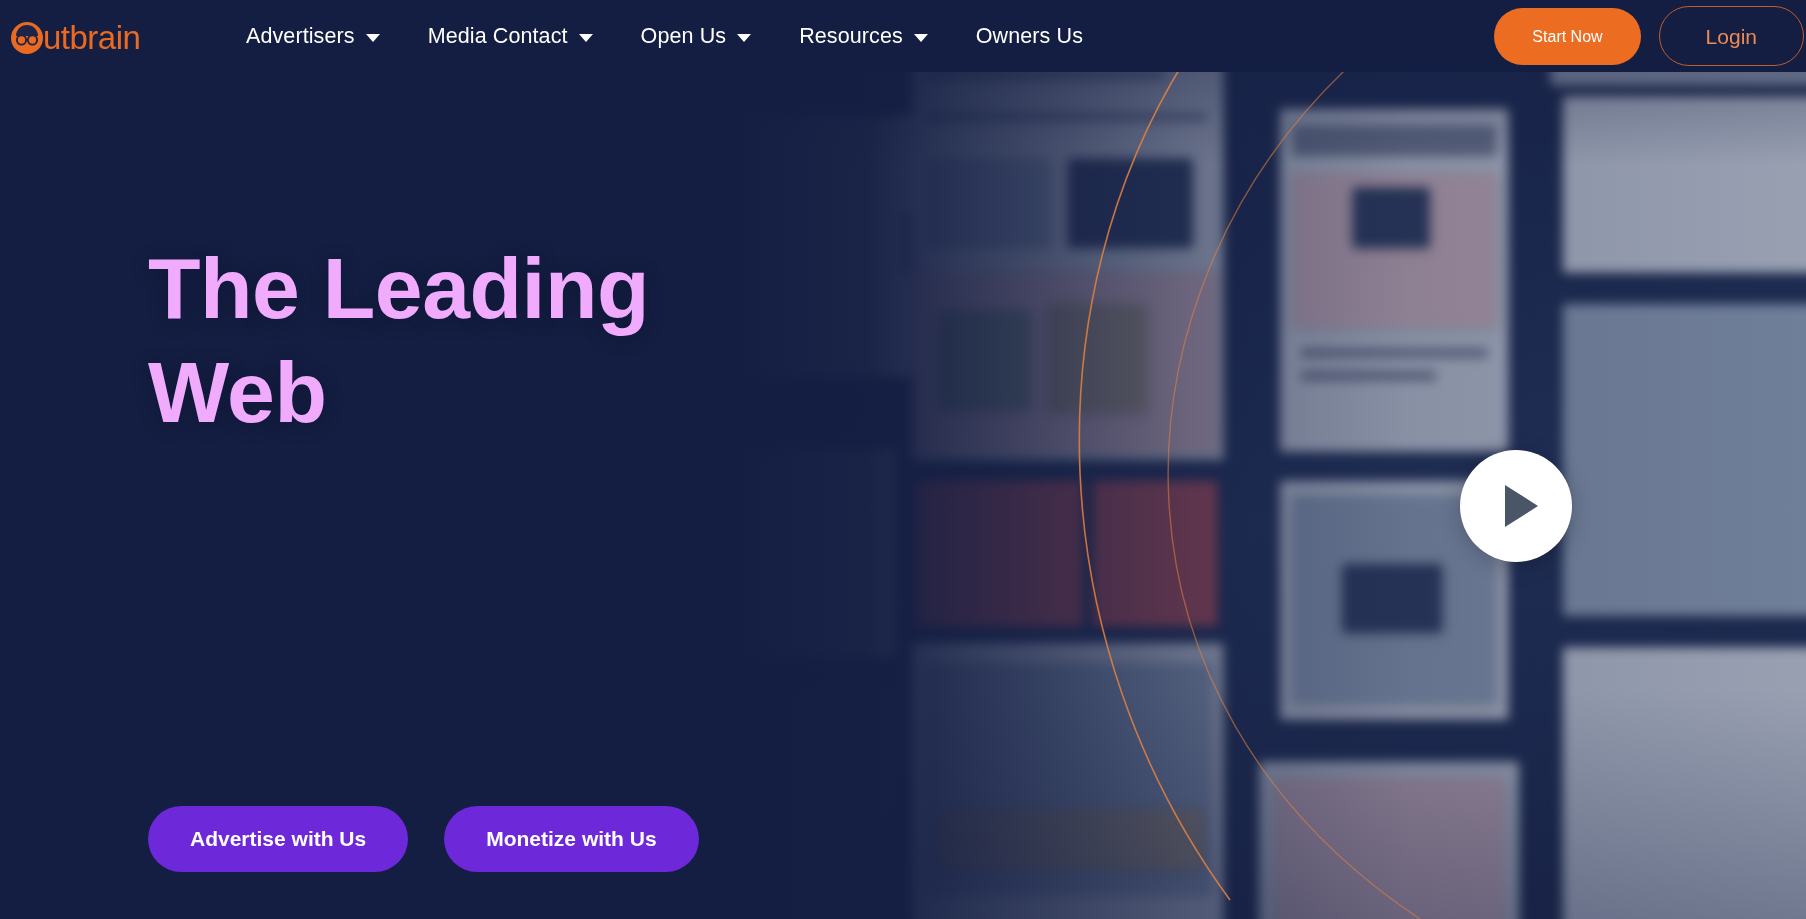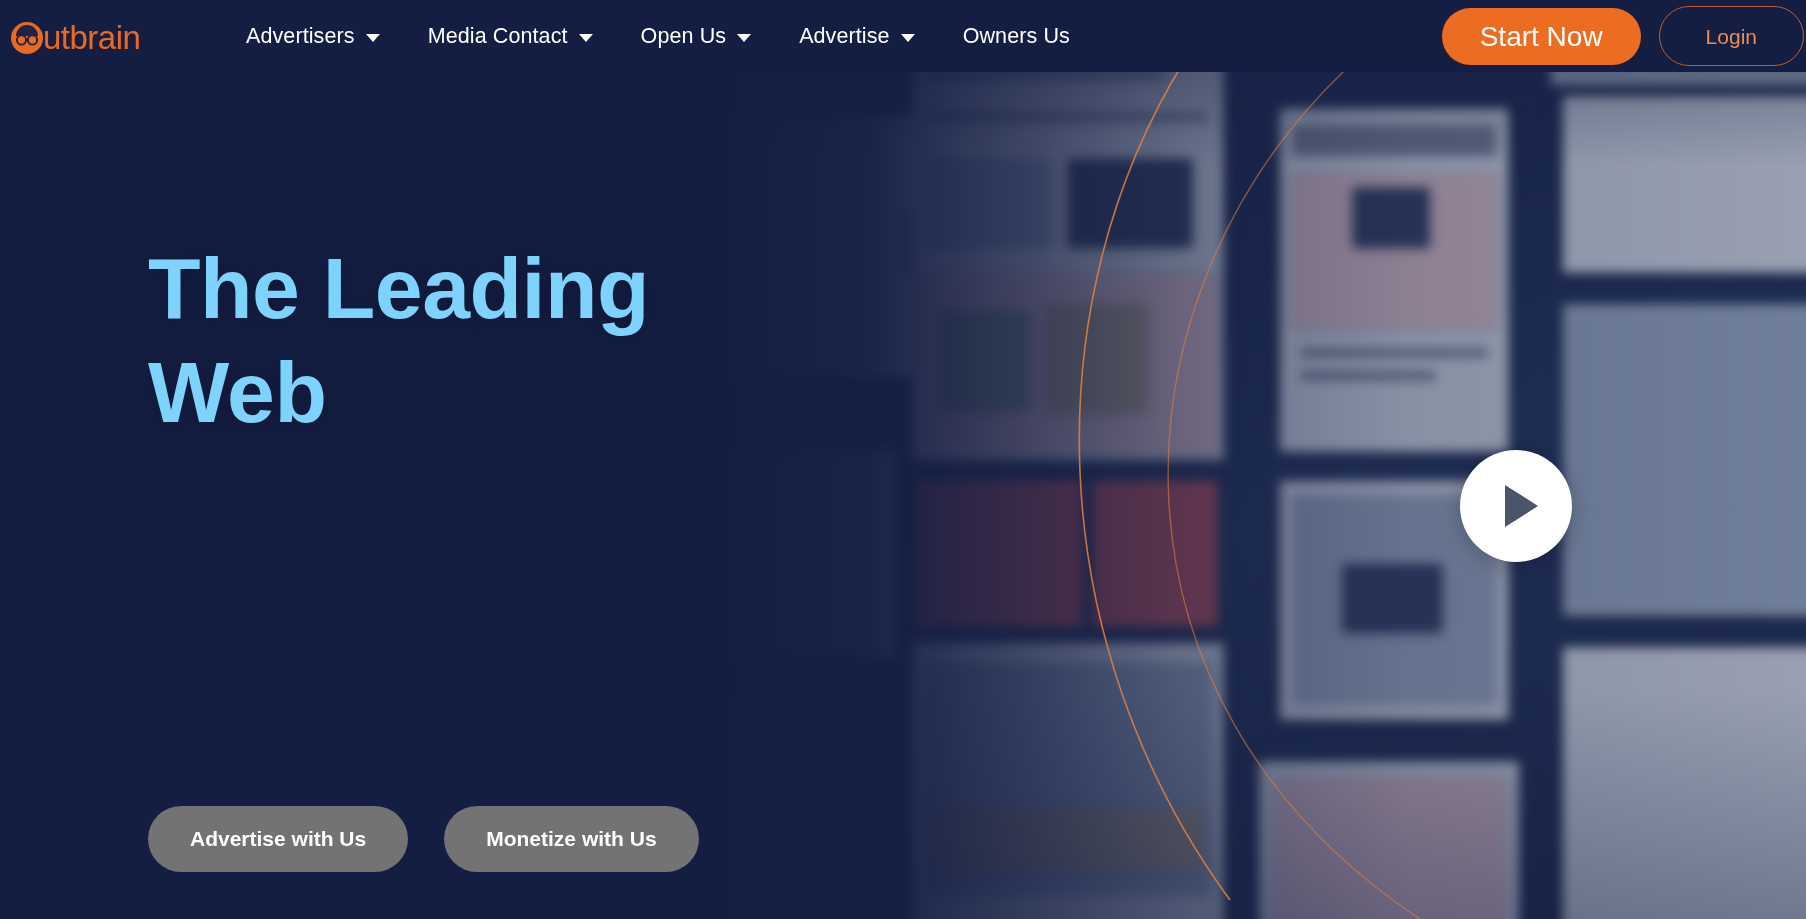--- a/index.html
+++ b/index.html
@@ -155,21 +155,21 @@
   .header-actions {
     display: flex;
     align-items: center;
     gap: 18px;
     margin-right: 12px;
   }
 
   .btn-start {
     background: #EC6C21;
     color: #ffffff;
-    font-size: 28px;
+    font-size: 16px;
     font-weight: 400;
     border: none;
     border-radius: 999px;
     padding: 0 38px;
     height: 57px;
     line-height: 57px;
     cursor: pointer;
     white-space: nowrap;
     font-family: "Liberation Sans", sans-serif;
   }
@@ -193,39 +193,39 @@
   
   .hero-content {
     position: absolute;
     left: 148px;
     top: 236px;
     width: 960px;
     z-index: 10;
   }
 
   .headline {
-    color: #7dd3fc;
+    color: #f0abfc;
     font-size: 86px;
     line-height: 104px;
     font-weight: 700;
     letter-spacing: -0.5px;
     text-shadow: 0 2px 18px rgba(10,16,38,.45);
   }
 
   .cta-row {
     position: absolute;
     left: 148px;
     top: 806px;
     display: flex;
     gap: 36px;
     z-index: 10;
   }
 
   .btn-cta {
-    background: #737373;
+    background: #6d28d9;
     color: #ffffff;
     font-size: 21px;
     font-weight: 700;
     border: none;
     border-radius: 999px;
     height: 66px;
     line-height: 66px;
     padding: 0 42px;
     cursor: pointer;
     white-space: nowrap;
@@ -350,21 +350,21 @@
       </div>
       <div class="nav-item">
         <span>Media Contact</span>
         <span class="caret"></span>
       </div>
       <div class="nav-item">
         <span>Open Us</span>
         <span class="caret"></span>
       </div>
       <div class="nav-item">
-        <span>Advertise</span>
+        <span>Resources</span>
         <span class="caret"></span>
       </div>
       <div class="nav-item">
         <span>Owners Us</span>
       </div>
     </div>
 
     <div class="header-actions">
       <button class="btn-start">Start Now</button>
       <button class="btn-login">Login</button>

